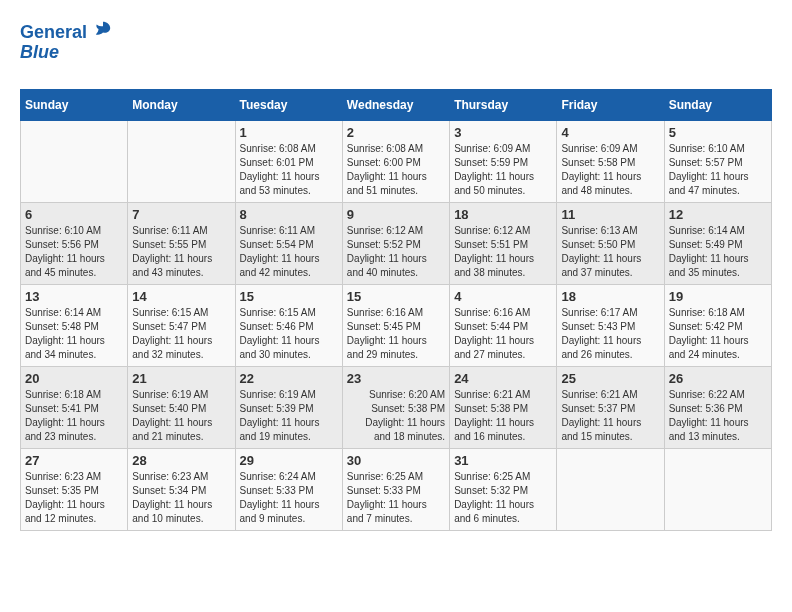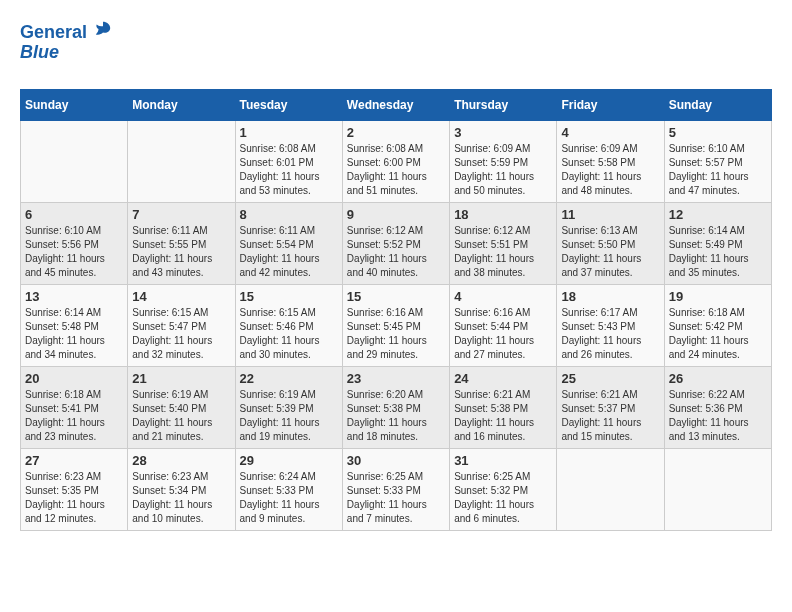--- a/index.html
+++ b/index.html
@@ -260,21 +260,21 @@
 Daylight: 11 hours and 21 minutes.</div>
         </td>
         <td>
           <span class="day-number">22</span>
           <div class="day-info" style="white-space: pre-line;">Sunrise: 6:19 AM
 Sunset: 5:39 PM
 Daylight: 11 hours and 19 minutes.</div>
         </td>
         <td>
           <span class="day-number">23</span>
-          <div class="day-info" style="white-space: pre-line;">Sunrise: 6:20 AM
+          <div class="day-info" style="white-space: pre-line; text-align: right;">Sunrise: 6:20 AM
 Sunset: 5:38 PM
 Daylight: 11 hours and 18 minutes.</div>
         </td>
         <td>
           <span class="day-number">24</span>
           <div class="day-info" style="white-space: pre-line;">Sunrise: 6:21 AM
 Sunset: 5:38 PM
 Daylight: 11 hours and 16 minutes.</div>
         </td>
         <td>

